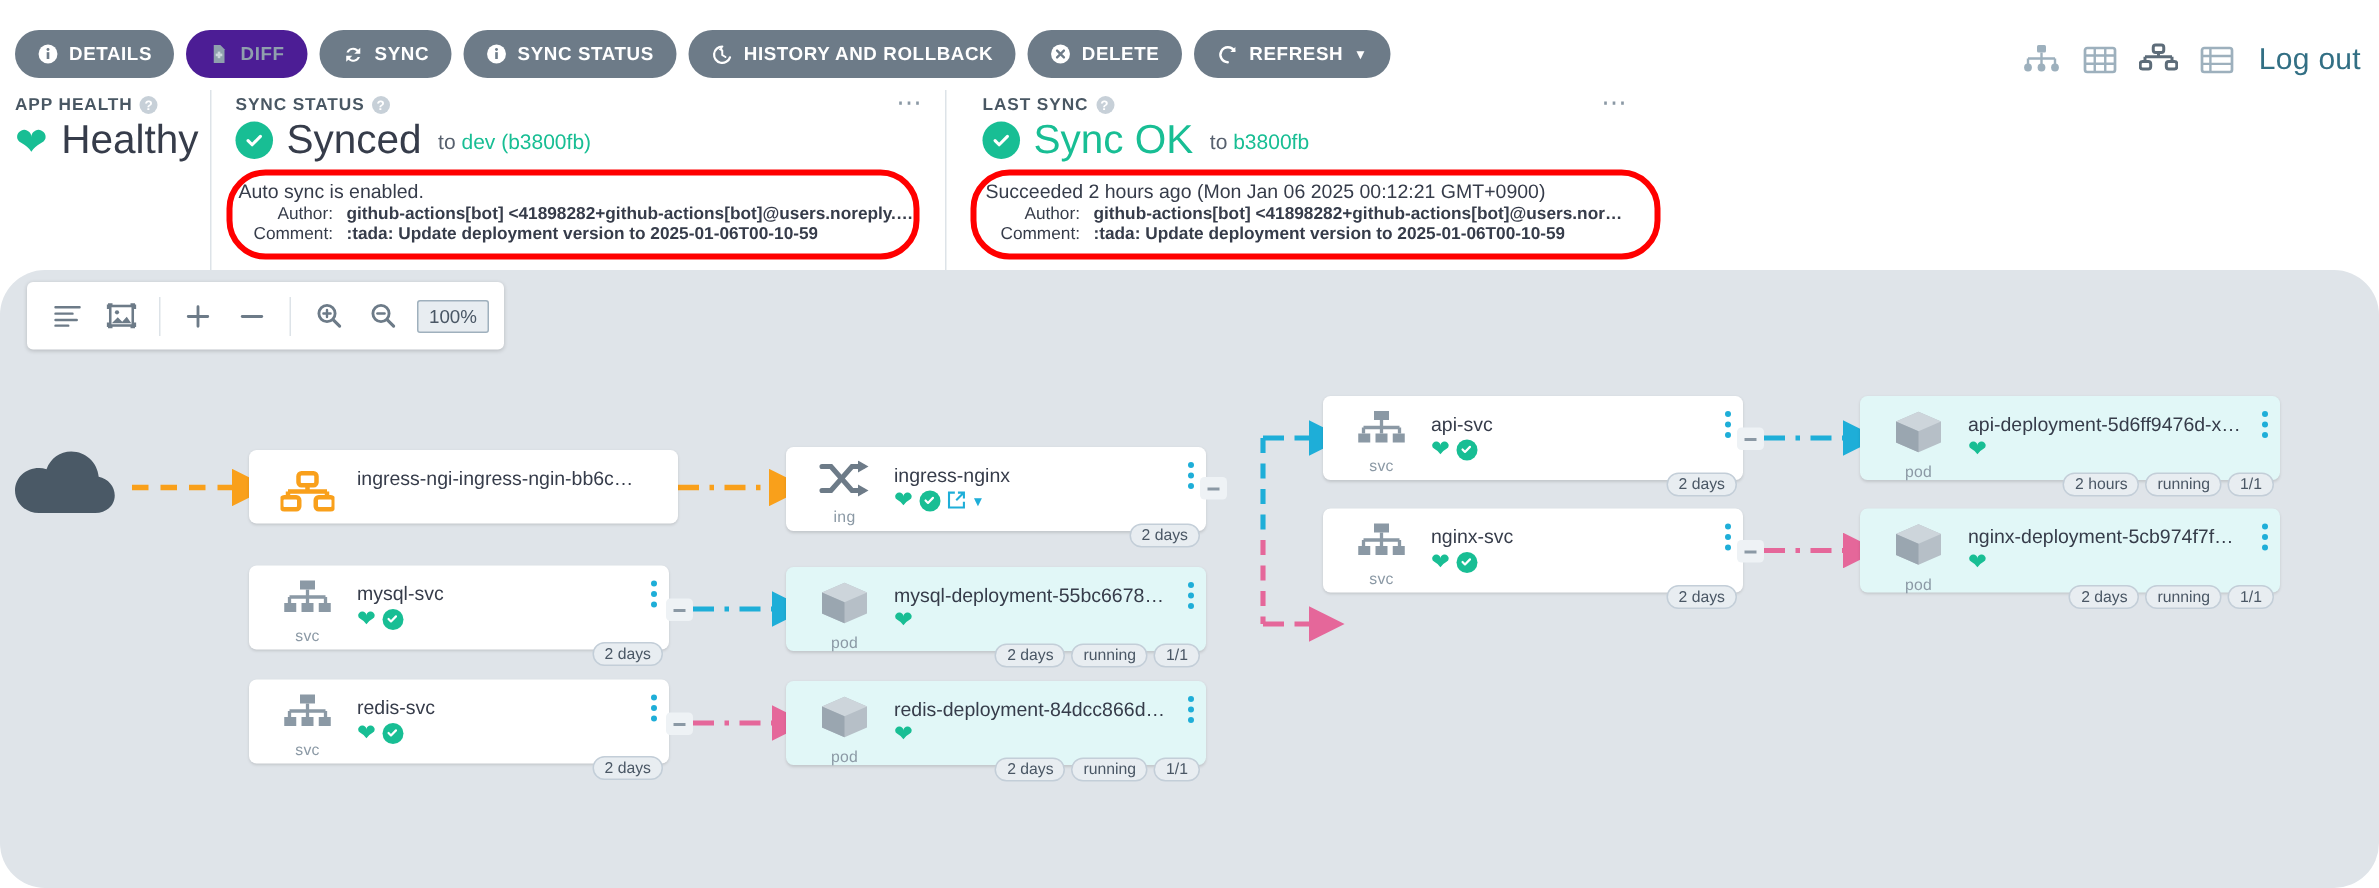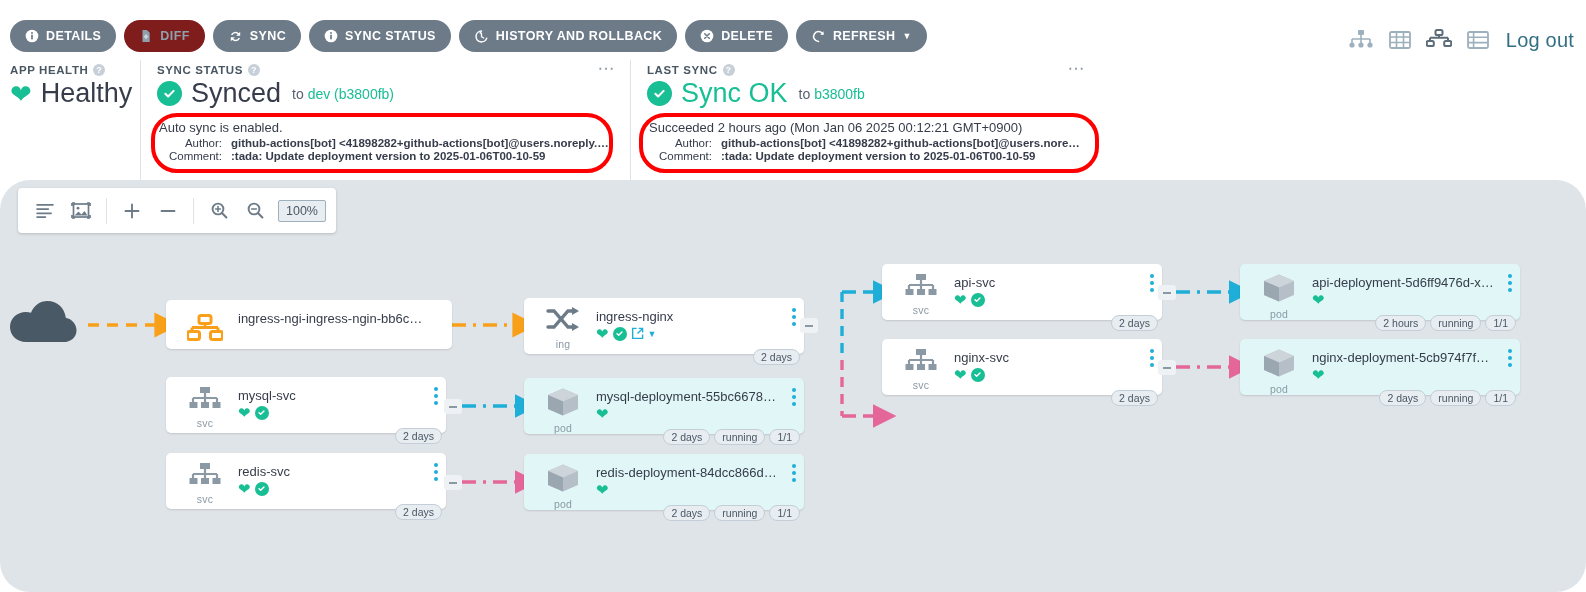--- a/index.html
+++ b/index.html
@@ -29,21 +29,21 @@
     background: #6d7b88;
     color: #ffffff;
     font-size: 12.5px;
     font-weight: bold;
     letter-spacing: .4px;
     border: none;
     cursor: pointer;
     white-space: nowrap;
   }
   .abtn.disabled {
-    background: #7f1d1d;
+    background: #4c1d95;
     color: #8fa0ad;
   }
   .abtn .ic { display:inline-flex; align-items:center; justify-content:center; }
   .abtn svg { display:block; }
 
   .spacer { flex: 1; }
 
   .viewicons { display: flex; align-items: center; gap: 14px; margin-right: 16px; }
   .viewicons .vi { cursor: pointer; display:flex; }
   .logout {
@@ -57,21 +57,21 @@
   .statusstrip {
     display: flex;
     height: 128px;
     padding: 8px 0 0 0;
     background: #fff;
     position: relative;
   }
   .panel { padding: 4px 14px 0 10px; position: relative; }
   .panel.health { width: 140px; }
   .panel.sync { width: 490px; border-left: 1px solid #dde3e8; padding-left: 16px;}
-  .panel.lastsync { width: 470px; border-left: 1px solid #dde3e8; padding-left: 16px;}
+  .panel.lastsync { width: 470px; border-left: 1px solid #dde3e8; padding-left: 24px;}
 
   .panel-title {
     font-size: 11.5px;
     font-weight: bold;
     color: #495763;
     letter-spacing: .6px;
     display: flex; align-items: center; gap: 5px;
     margin-bottom: 2px;
   }
   .qmark {

